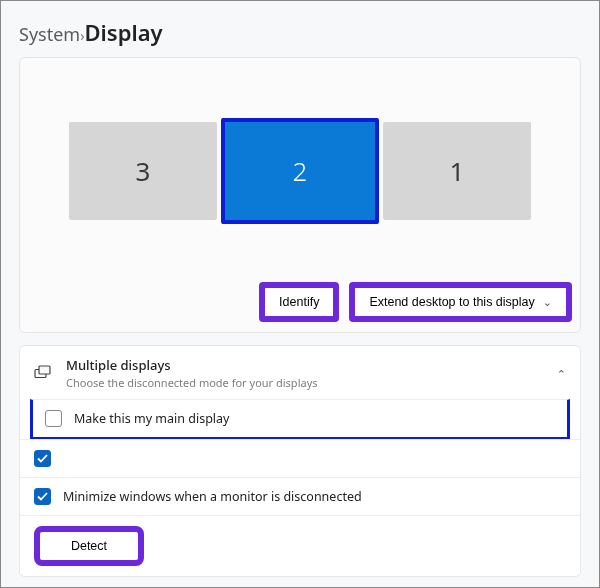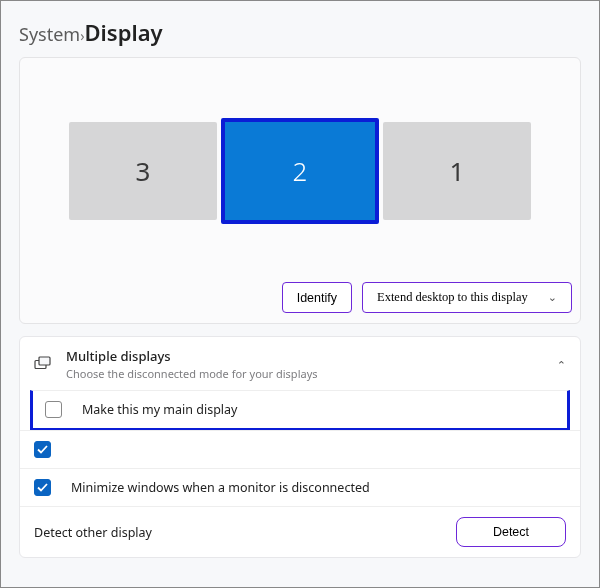--- a/index.html
+++ b/index.html
@@ -58,42 +58,42 @@
     height: 106px;
   }
   .arrange-actions {
     display: flex;
     justify-content: flex-end;
     gap: 10px;
     margin-top: 6px;
   }
   .btn {
     background: #fff;
-    border: 1px solid #6d28d9;
+    border: 6px solid #6d28d9;
     border-radius: 4px;
     padding: 7px 14px;
     font-size: 12.5px;
     cursor: pointer;
     display: flex;
     align-items: center;
     gap: 8px;
   }
-  .dropdown-btn { min-width: 210px; justify-content: space-between; font-family: Liberation Serif, serif; }
+  .dropdown-btn { min-width: 210px; justify-content: space-between; }
   .chevron { font-size: 11px; color: #555; }
   .section-card {
     border: 1px solid #e7e7ea;
     border-radius: 6px;
     margin-top: 12px;
     background: #fff;
   }
   .row {
     display: flex;
     align-items: center;
     padding: 10px 14px;
-    gap: 20px;
+    gap: 12px;
   }
   .row + .row { border-top: 1px solid #eee; }
   .section-header { justify-content: space-between; }
   .section-header-left { display: flex; align-items: center; gap: 14px; }
   .section-title { font-size: 13px; font-weight: 500; color: #222; }
   .section-sub { font-size: 11px; color: #7d7d80; margin-top: 1px; }
   .icon-box { width: 18px; height: 18px; display: inline-flex; align-items: center; justify-content: center; }
   .checkbox {
     width: 17px; height: 17px;
     border: 1.5px solid #888;
@@ -180,18 +180,17 @@
     <div class="row">
       <span class="checkbox checked">
         <svg width="11" height="9" viewBox="0 0 11 9">
             <path d="M1 4.5 L4 7.5 L10 1" stroke="#fff" stroke-width="1.8" fill="none"></path>
           </svg>
       </span>
       <span class="label-text">Minimize windows when a monitor is disconnected</span>
     </div>
 
     <div class="row detect-row">
-      <span class="label-text">Detect other display</span>
       <button class="btn" style="min-width:110px;justify-content:center;border-radius:8px;">Detect</button>
     </div>
   </div>
 
 </div>
 
 </body></html>

